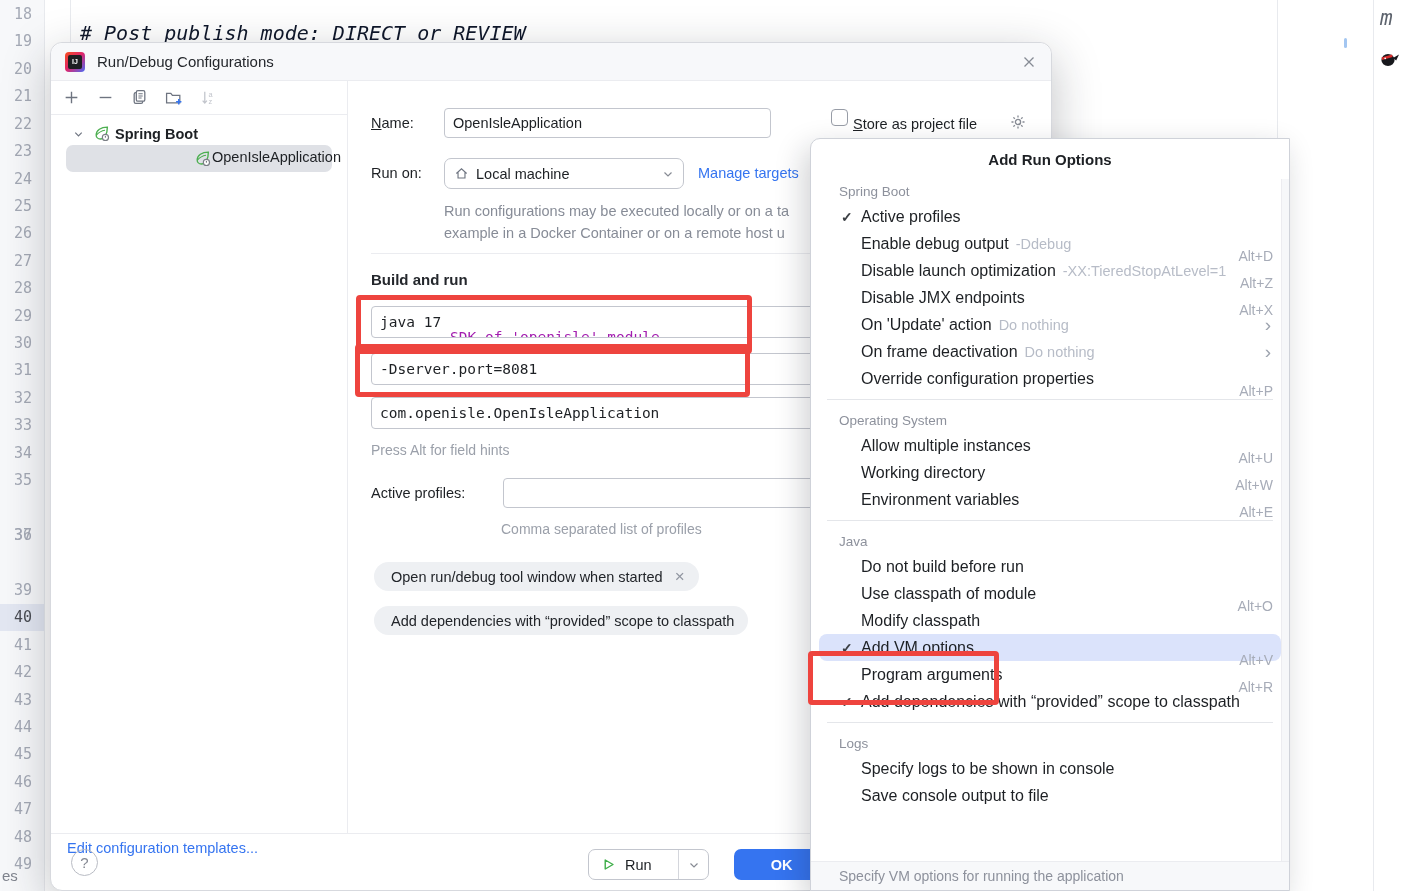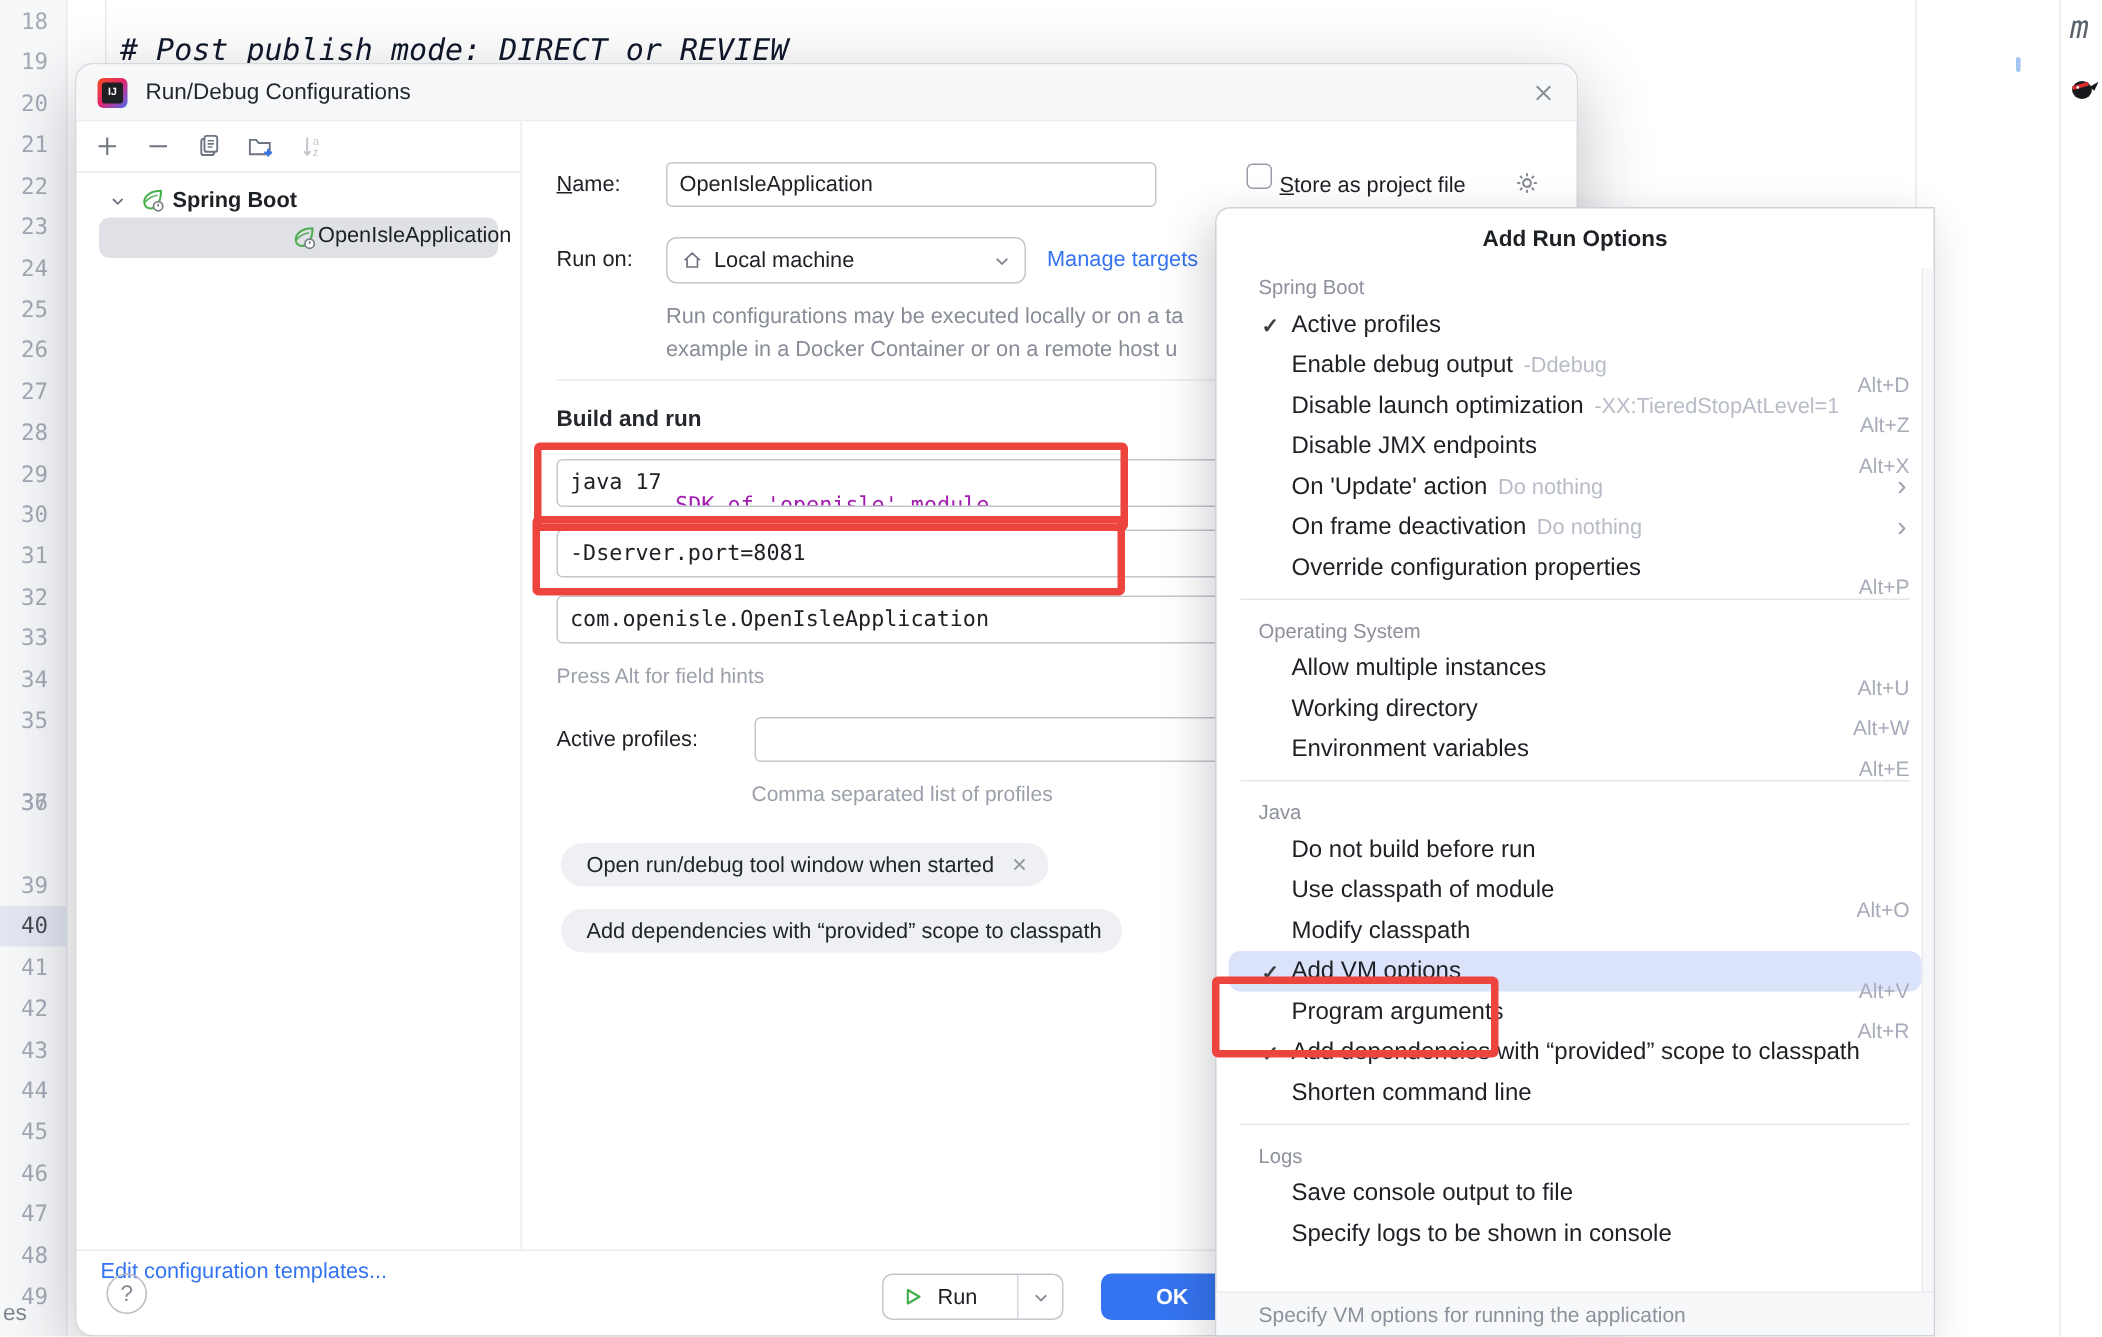--- a/index.html
+++ b/index.html
@@ -433,35 +433,30 @@
         <div class="chk"></div>
         <div class="lbl">Program arguments</div>
         <div class="spring"></div>
         <div class="sc">Alt+R</div>
       </div>
       <div class="mi">
         <div class="chk">✓</div>
         <div class="lbl">Add dependencies with “provided” scope to classpath</div>
         <div class="spring"></div>
       </div>
-      <div class="mi">
-        <div class="chk"></div>
-        <div class="lbl">Shorten command line</div>
-        <div class="spring"></div>
-      </div>
       <div class="pp-sep"></div>
       <div class="pp-sec-h">Logs</div>
       <div class="mi">
         <div class="chk"></div>
+        <div class="lbl">Specify logs to be shown in console</div>
+        <div class="spring"></div>
+      </div>
+      <div class="mi">
+        <div class="chk"></div>
         <div class="lbl">Save console output to file</div>
-        <div class="spring"></div>
-      </div>
-      <div class="mi">
-        <div class="chk"></div>
-        <div class="lbl">Specify logs to be shown in console</div>
         <div class="spring"></div>
       </div>
     </div>
   <div id="pp-footer">Specify VM options for running the application</div>
 </div>
 
 <div class="redbox" id="redbox-jre"></div>
 <div class="redbox" id="redbox-vm"></div>
 <div class="redbox" id="redbox-menu"></div>
 

